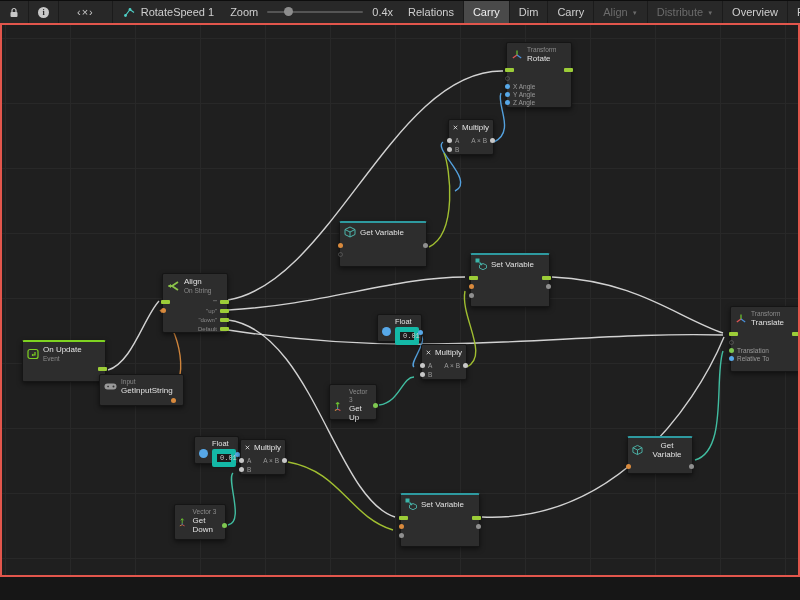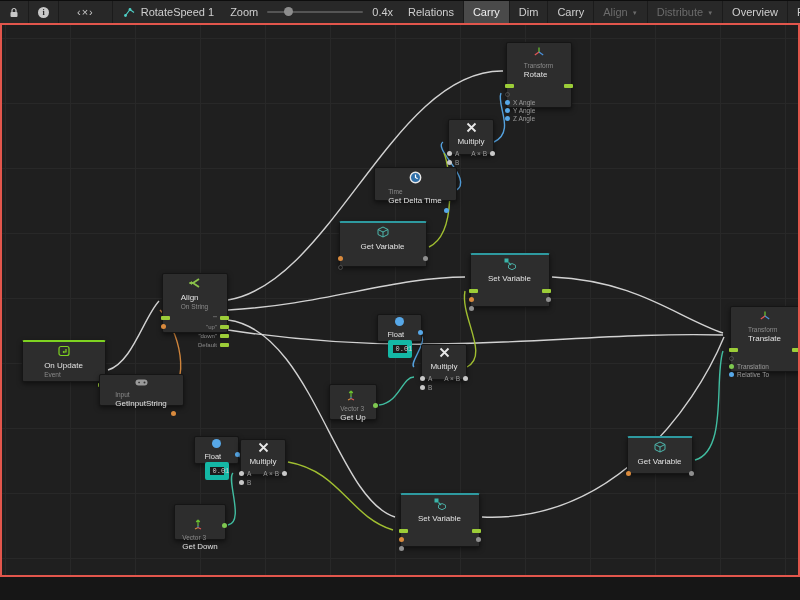--- a/index.html
+++ b/index.html
@@ -39,21 +39,21 @@
                               linear-gradient(to bottom,#282828 1px,transparent 1px);
             background-size:65px 65px; background-position:3px 13px; }
   .wires { position:absolute; left:0; top:0; z-index:1; }
   .wires path { fill:none; stroke-width:1.4; opacity:.95; }
 
   
   .node { position:absolute; background:#2d2d2d; border:1px solid #151515; border-radius:2px;
           box-shadow:0 2px 5px rgba(0,0,0,.5); z-index:2; }
   .node.var { border-top:2px solid #2e9aa0;text-align:center; }
   .node.ev  { border-top:2px solid #7ed321; }
-  .hdr { display:flex; align-items:center; gap:4px; padding:3px 5px 2px 4px;flex-direction:column; }
+  .hdr { display:flex; align-items:center; gap:4px; padding:3px 5px 2px 4px; }
   .tcol { display:flex; flex-direction:column; line-height:1.2; }
   .cat { font-size:6.5px; color:#8b8b8b; }
   .ttl { font-size:8px; color:#e2e2e2; }
   .rows { padding:1px 0 2px; }
   .row { display:flex; align-items:center; height:9px; padding:0 3px; font-size:6.5px; color:#9a9a9a; gap:3px; }
   .sp { flex:1; }
   .flow { width:9px; height:4px; background:#9ccd38; border-radius:1px; flex:0 0 auto; }
   .dot  { width:5px; height:5px; border-radius:50%; flex:0 0 auto; }
   .ring { width:5px; height:5px; border-radius:50%; border:1px solid #7d7d7d; flex:0 0 auto; }
   .ring.faint { opacity:.45; }
@@ -286,36 +286,20 @@
             <span>A × B</span>
             <span class="dot d-white pr"></span>
           </div>
         <div class="row">
             <span class="dot d-white pl"></span>
             <span>B</span>
           </div>
       </div>
     </div>
 
-    <div class="node" style="left:372px;top:142px;width:83px;height:34px">
-      <div class="hdr">
-        <svg width="13" height="13" viewBox="0 0 13 13">
-          <circle cx="6.5" cy="6.5" r="5.2" fill="#2f6fa8" stroke="#e8e8e8" stroke-width="1.4"></circle>
-          <path d="M6.5 3.4 V6.5 L8.6 7.8" stroke="#fff" stroke-width="1.2" fill="none"></path>
-        </svg>
-        <div class="tcol">
-          <span class="cat">Time</span>
-          <span class="ttl">Get Delta Time</span>
-        </div>
-      </div>
-      <div class="row" style="height:6px">
-          <span class="sp"></span>
-          <span class="dot d-blue" style="margin-right:4px"></span>
-        </div>
-    </div>
 
     <div class="node var" style="left:337px;top:196px;width:88px;height:46px">
       <div class="hdr">
         <svg width="12" height="12" viewBox="0 0 12 12">
           <path d="M6 1 L11 3.5 V8.5 L6 11 L1 8.5 V3.5 Z M1 3.5 L6 6 L11 3.5 M6 6 V11" fill="none" stroke="#4db6ac" stroke-width="1"></path>
         </svg>
         <span class="ttl">Get Variable</span>
       </div>
       <div class="rows">
         <div class="row">
@@ -431,21 +415,21 @@
             <span class="dot d-white pr"></span>
           </div>
         <div class="row">
             <span class="dot d-white pl"></span>
             <span>B</span>
           </div>
       </div>
     </div>
 
     <div class="node" style="left:172px;top:479px;width:52px;height:36px">
-      <div class="hdr" style="padding:12px 4px">
+      <div class="hdr" style="padding:3px 4px">
         <svg width="12" height="13" viewBox="0 0 12 13">
           <path d="M4 9 V3 M4 3 L2.2 5 M4 3 L5.8 5" stroke="#6abe30" stroke-width="1.2" fill="none"></path>
           <path d="M4 10.5 L7 12" stroke="#e05555" stroke-width="1.1"></path>
           <path d="M4 10.5 L1 12" stroke="#d98a3d" stroke-width="1.1"></path>
           <path d="M4 10.5 V8.8" stroke="#4a90d9" stroke-width="1.1"></path>
         </svg>
         <div class="tcol">
           <span class="cat">Vector 3</span>
           <span class="ttl">Get Down</span>
         </div>

